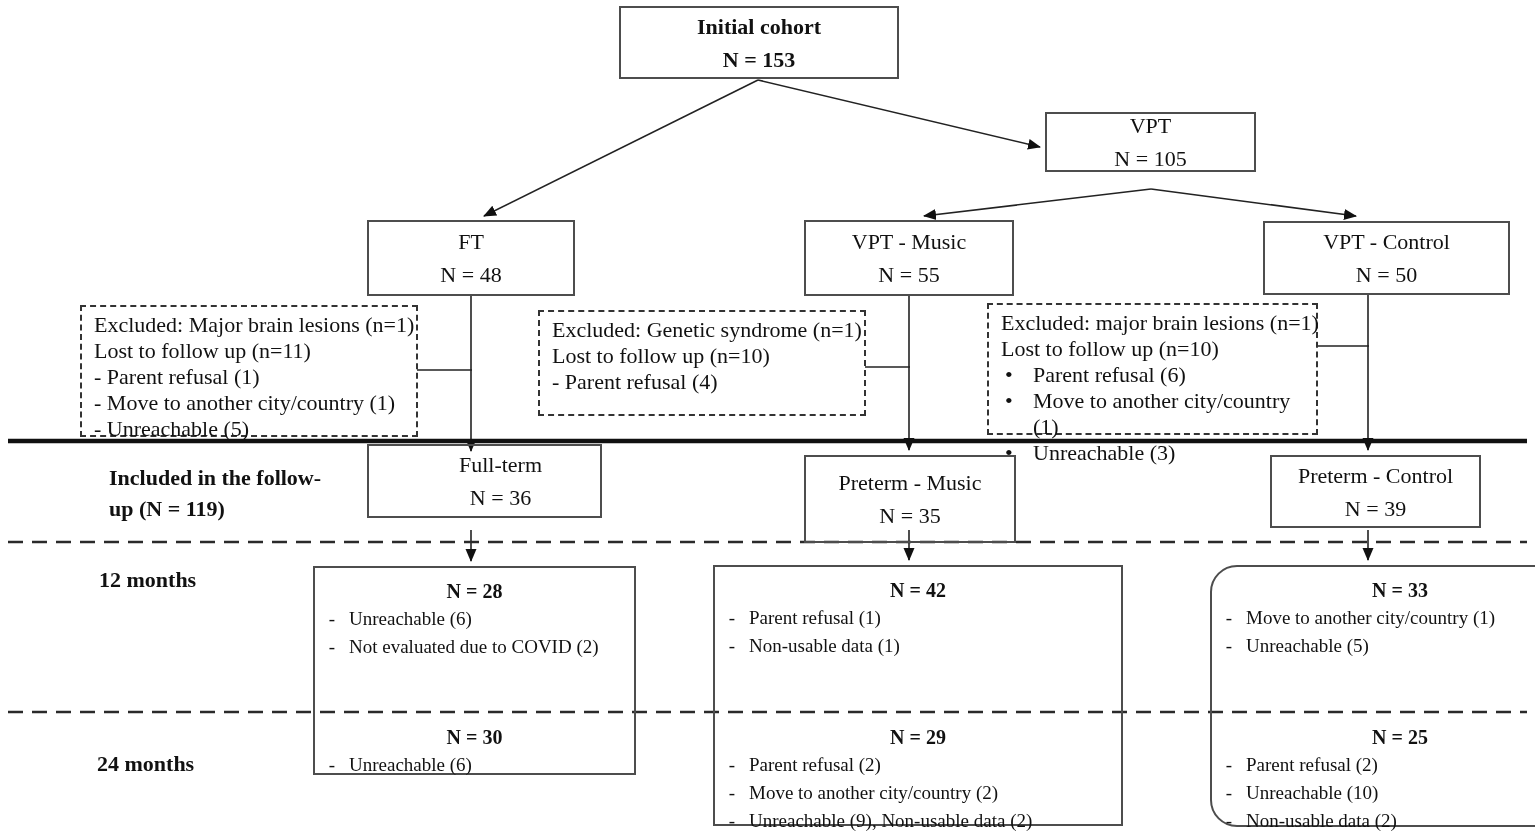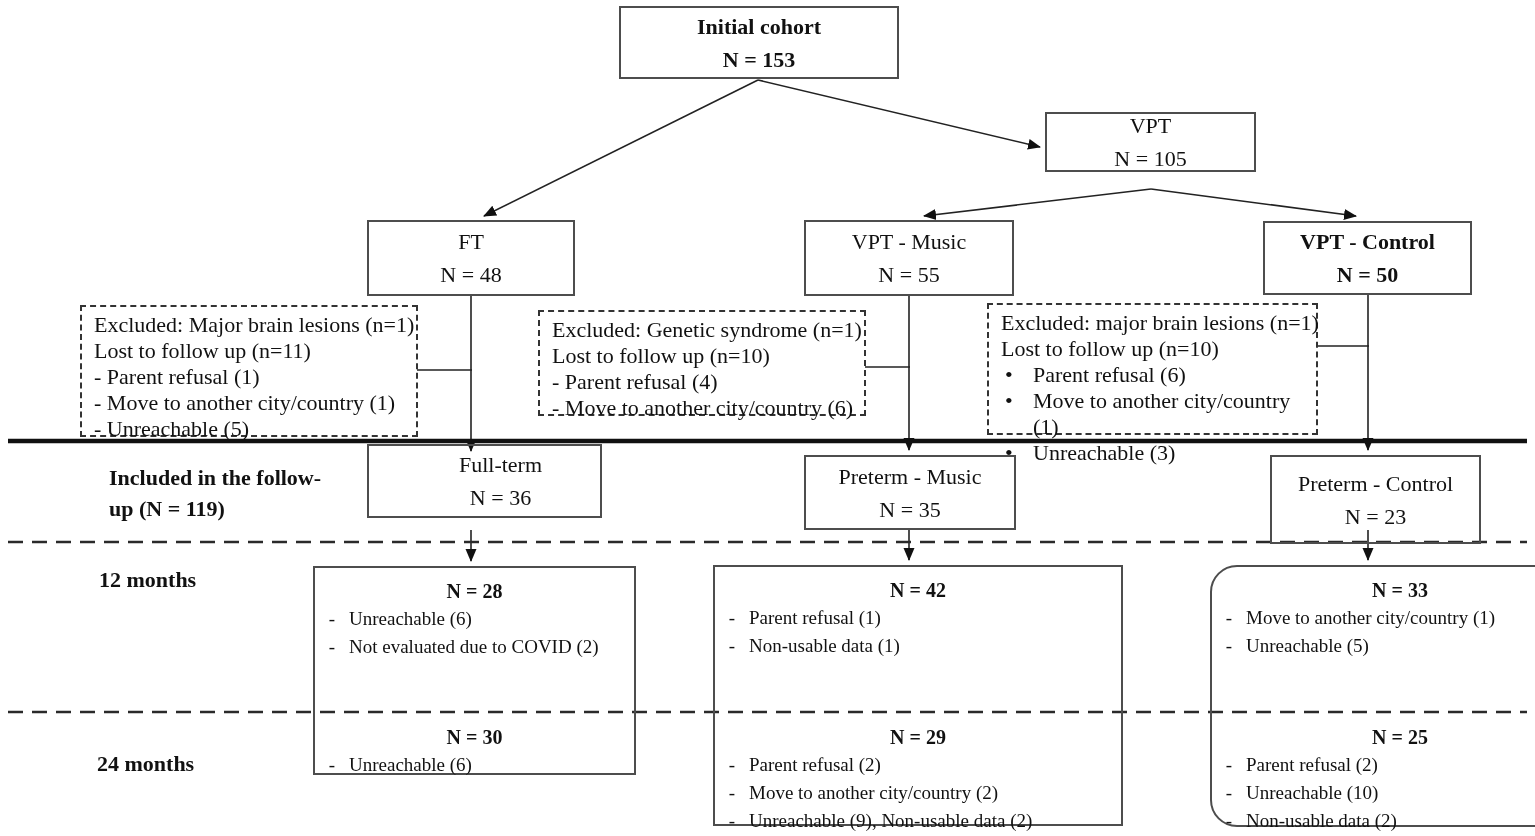--- a/index.html
+++ b/index.html
@@ -113,38 +113,37 @@
   <div class="node" style="left:367px; top:220px; width:208px; height:76px;">
     <div>FT</div>
     <div>N = 48</div>
   </div>
 
   <div class="node" style="left:804px; top:220px; width:210px; height:76px;">
     <div>VPT - Music</div>
     <div>N = 55</div>
   </div>
 
-  <div class="node" style="left:1263px; top:221px; width:209px; height:74px;font-weight:bold;">
+  <div class="node" style="left:1263px; top:221px; width:247px; height:74px;">
     <div>VPT - Control</div>
     <div>N = 50</div>
   </div>
 
   <div class="excl" style="left:80px; top:305px; width:338px; height:132px;">
     <div class="ln">Excluded: Major brain lesions (n=1)</div>
     <div class="ln">Lost to follow up (n=11)</div>
     <div class="ln">- Parent refusal (1)</div>
     <div class="ln">- Move to another city/country (1)</div>
     <div class="ln">- Unreachable (5)</div>
   </div>
 
   <div class="excl" style="left:538px; top:310px; width:328px; height:106px;">
     <div class="ln">Excluded: Genetic syndrome (n=1)</div>
     <div class="ln">Lost to follow up (n=10)</div>
     <div class="ln">- Parent refusal (4)</div>
-    <div class="ln">- Move to another city/country (6)</div>
   </div>
 
   <div class="excl" style="left:987px; top:303px; width:331px; height:132px;">
     <div class="ln">Excluded: major brain lesions (n=1)</div>
     <div class="ln">Lost to follow up (n=10)</div>
     <div class="brow">
       <span class="bullet">•</span>
       <span>Parent refusal (6)</span>
     </div>
     <div class="brow">
@@ -159,28 +158,28 @@
 
   <div class="seclabel" style="left:100px; top:462px; width:235px;margin-left:9px;">Included in the follow-up (N = 119)</div>
   <div class="seclabel" style="left:99px; top:564px;">12 months</div>
   <div class="seclabel" style="left:97px; top:748px;">24 months</div>
 
   <div class="node" style="left:367px; top:444px; width:235px; height:74px;padding-left:32px;">
     <div>Full-term</div>
     <div>N = 36</div>
   </div>
 
-  <div class="node" style="left:804px; top:455px; width:212px; height:75px;">
+  <div class="node" style="left:804px; top:455px; width:212px; height:88px;">
     <div>Preterm - Music</div>
     <div>N = 35</div>
   </div>
 
-  <div class="node" style="left:1270px; top:455px; width:211px; height:89px;font-family:Liberation Serif, serif;">
+  <div class="node" style="left:1270px; top:455px; width:211px; height:73px;font-family:Liberation Serif, serif;">
     <div>Preterm - Control</div>
-    <div>N = 23</div>
+    <div>N = 39</div>
   </div>
 
   <div class="fup" style="left:313px; top:566px; width:323px; height:209px;">
     <div class="nhead">N = 28</div>
     <div class="item">
       <span class="dash">-</span>
       <span>Unreachable (6)</span>
     </div>
     <div class="item">
       <span class="dash">-</span>

